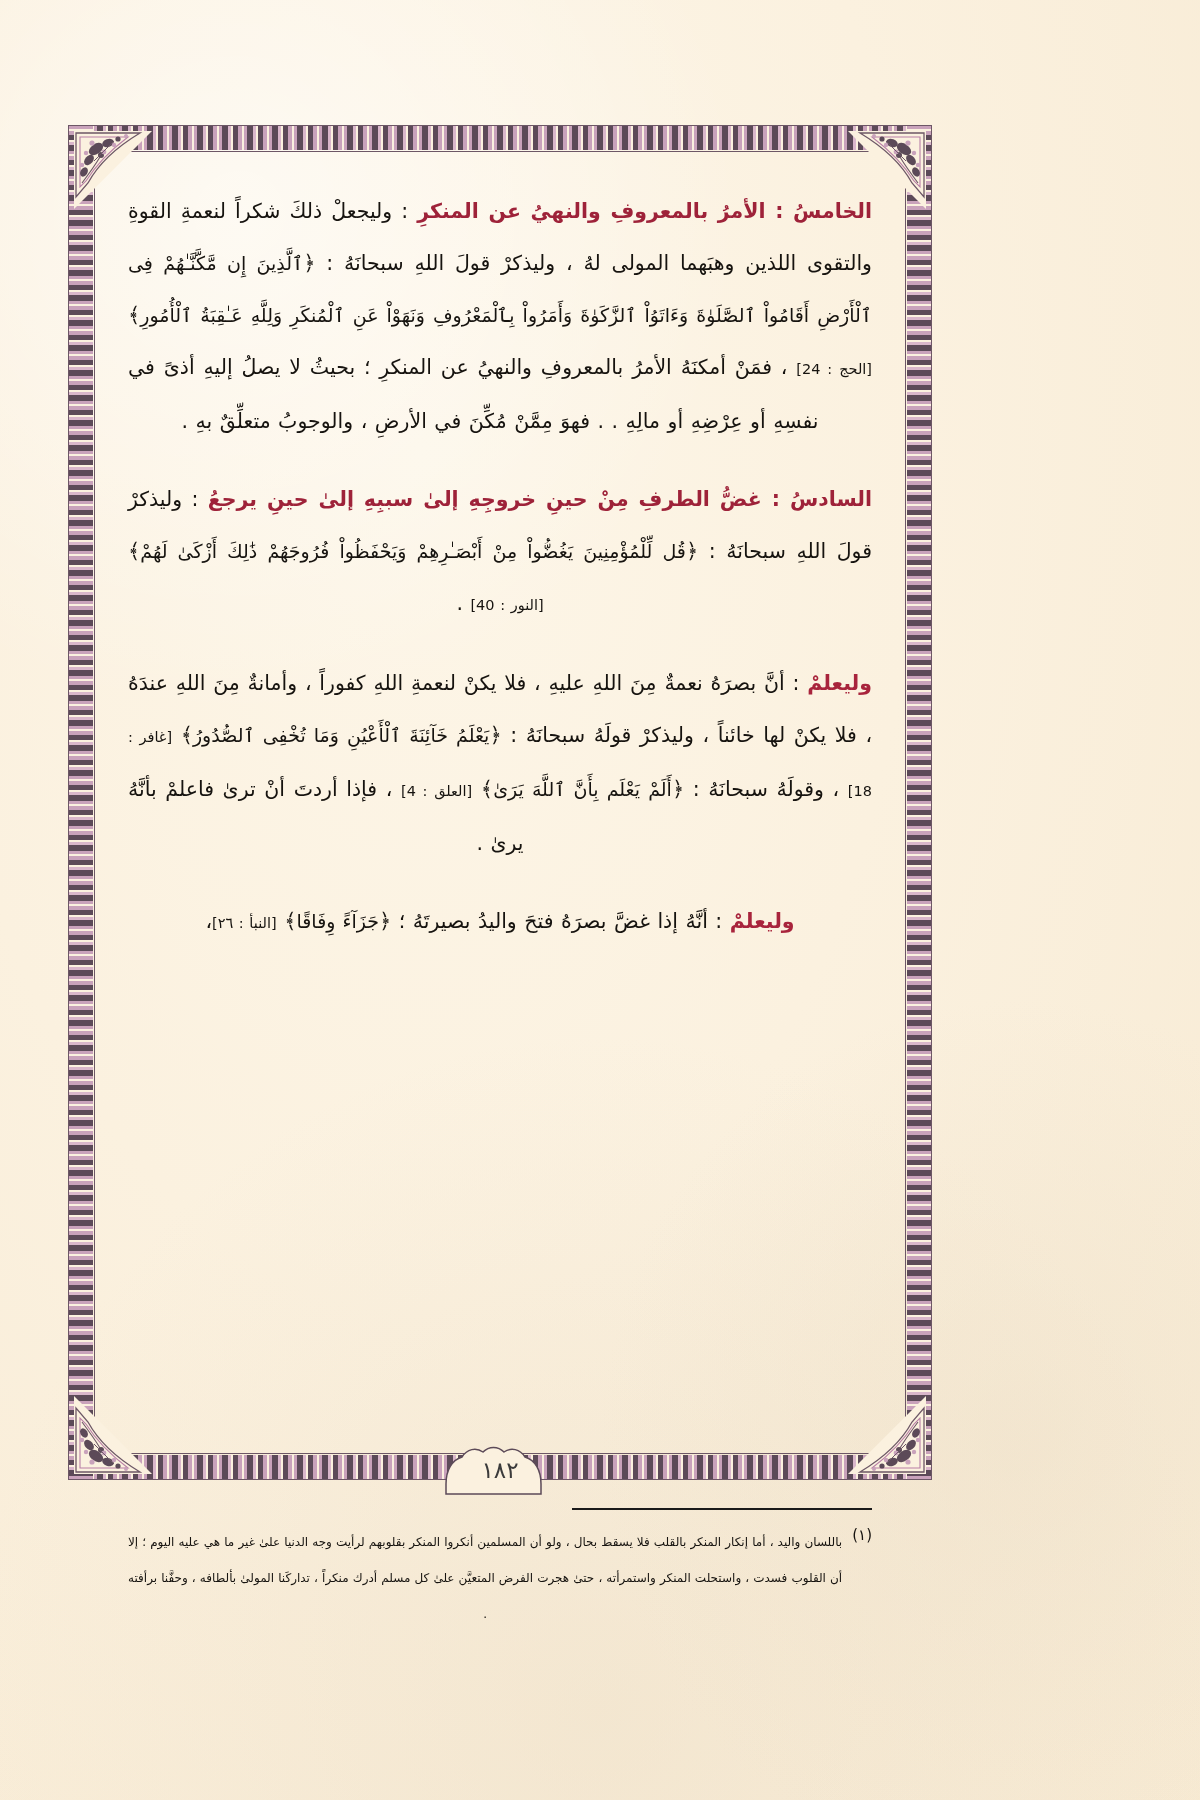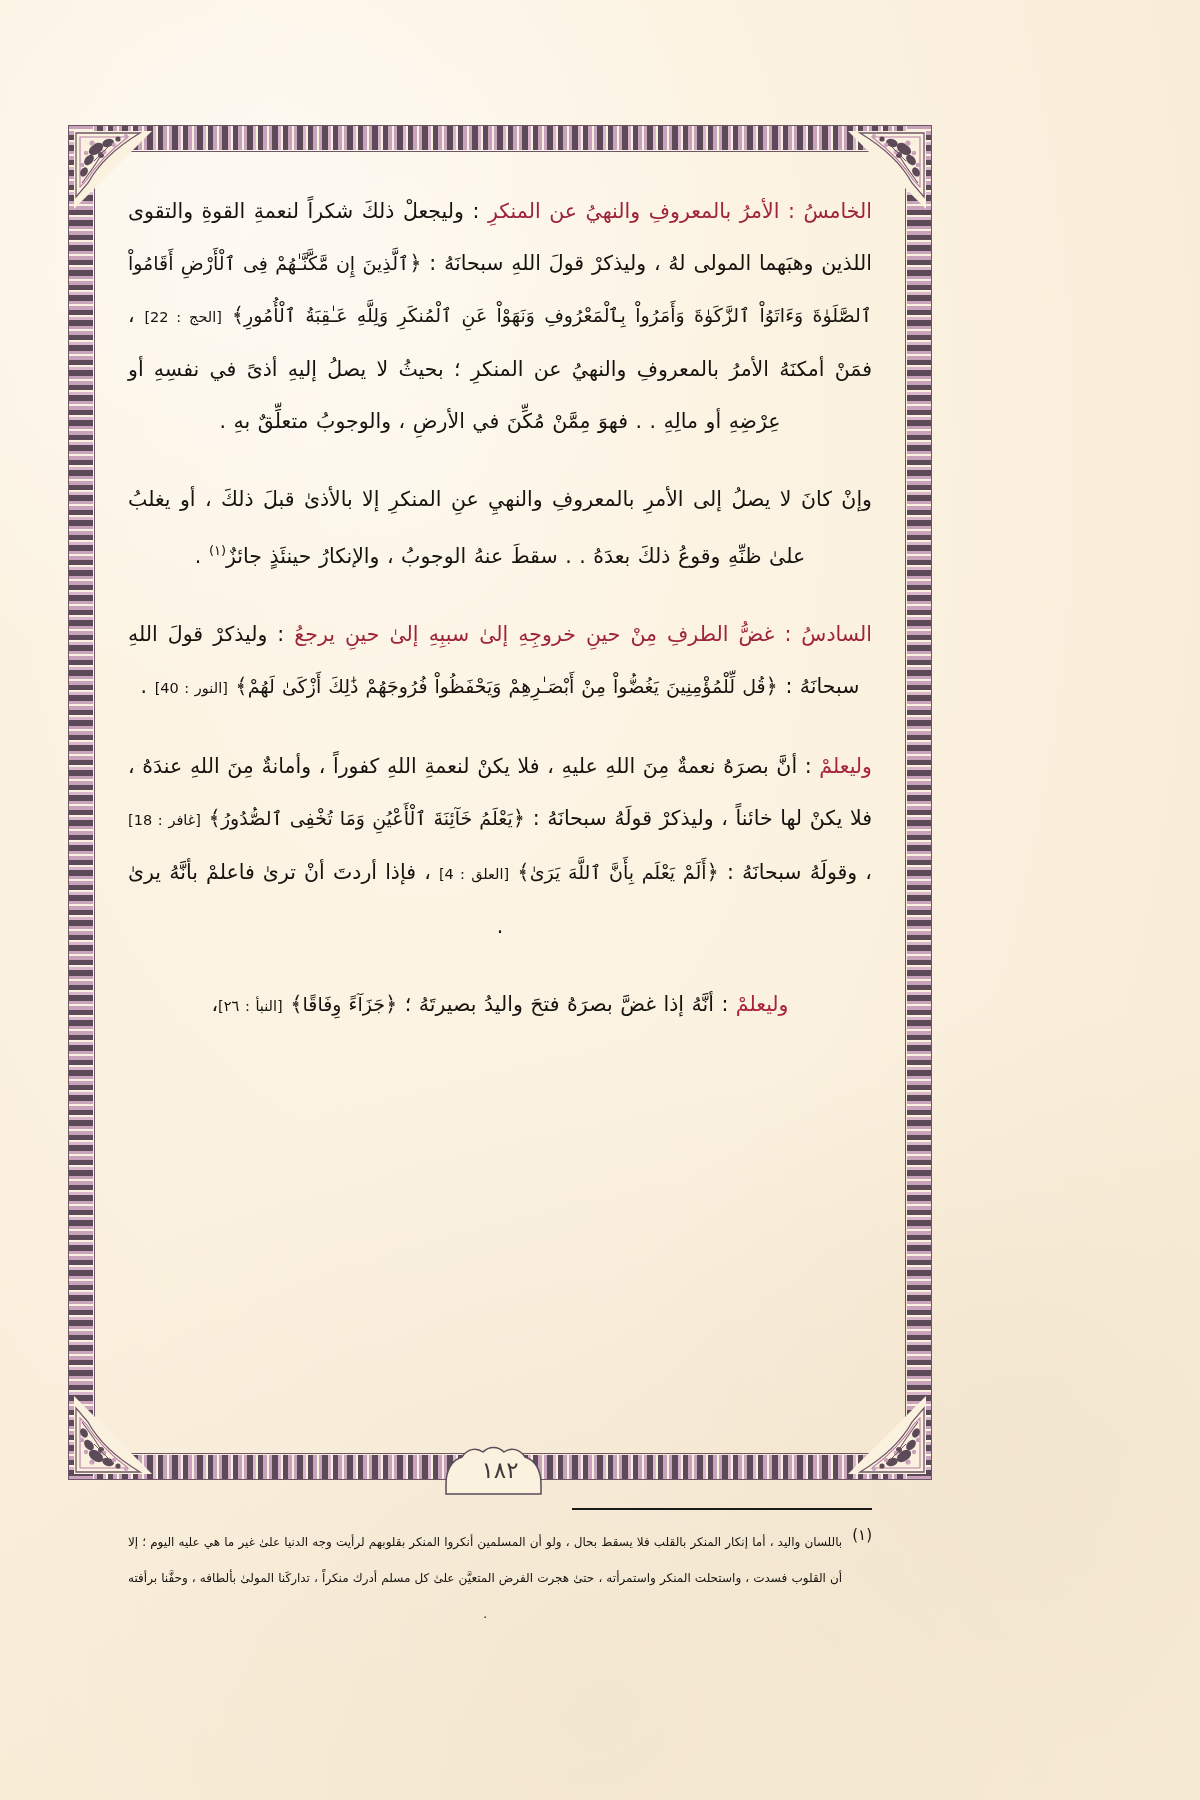--- a/index.html
+++ b/index.html
@@ -147,21 +147,21 @@
     text-align: justify;
     text-align-last: center;
     text-justify: inter-word;
     word-spacing: 1px;
   }
   .para-tight { margin-bottom: 20px; }
 
   
   .hd {
     color: #a8243c;
-    font-weight: normal;
+    font-weight: bold;
   }
   .hd-strong {
     color: #9e2239;
   }
 
   
   .ayah {
     font-family: "DejaVu Sans", sans-serif;
     font-size: 19px;
     color: #16130f;
@@ -342,26 +342,23 @@
                  C75,3 84,5 89,13 C99,16 105,26 105,40 L105,50 L10,50 Z" fill="#fbf1df" stroke="#5c4a58" stroke-width="1.5"></path>
       </svg>
       <div class="page-number-text">١٨٢</div>
     </div>
   </div>
 
   <div class="content">
 
     <p class="para">
       <span class="hd hd-strong">الخامسُ : الأمرُ بالمعروفِ والنهيُ عن المنكرِ</span><span> : وليجعلْ ذلكَ شكراً لنعمةِ القوةِ والتقوى اللذين وهبَهما المولى لهُ ، وليذكرْ قولَ اللهِ سبحانَهُ : </span><span class="ayah-brace">﴿</span><span class="ayah">ٱلَّذِينَ إِن مَّكَّنَّـٰهُمْ فِى ٱلْأَرْضِ أَقَامُواْ ٱلصَّلَوٰةَ وَءَاتَوُاْ ٱلزَّكَوٰةَ وَأَمَرُواْ بِٱلْمَعْرُوفِ وَنَهَوْاْ عَنِ ٱلْمُنكَرِ وَلِلَّهِ عَـٰقِبَةُ ٱلْأُمُورِ</span><span class="ayah-brace">﴾</span>
-      <span class="cite">[الحج : 22]</span><span> ، فمَنْ أمكنَهُ الأمرُ بالمعروفِ والنهيُ عن المنكرِ ؛ بحيثُ لا يصلُ إليهِ أذىً في نفسِهِ أو عِرْضِهِ أو مالِهِ . . فهوَ مِمَّنْ مُكِّنَ في الأرضِ ، والوجوبُ متعلِّقٌ بهِ .</span>
+      <span class="cite">[الحج : 24]</span><span> ، فمَنْ أمكنَهُ الأمرُ بالمعروفِ والنهيُ عن المنكرِ ؛ بحيثُ لا يصلُ إليهِ أذىً في نفسِهِ أو عِرْضِهِ أو مالِهِ . . فهوَ مِمَّنْ مُكِّنَ في الأرضِ ، والوجوبُ متعلِّقٌ بهِ .</span>
     </p>
 
-    <p class="para">
-      <span>وإنْ كانَ لا يصلُ إلى الأمرِ بالمعروفِ والنهيِ عنِ المنكرِ إلا بالأذىٰ قبلَ ذلكَ ، أو يغلبُ علىٰ ظنِّهِ وقوعُ ذلكَ بعدَهُ . . سقطَ عنهُ الوجوبُ ، والإنكارُ حينئَذٍ جائزٌ</span><span class="fn-ref">(١)</span><span> .</span>
-    </p>
 
     <p class="para">
       <span class="hd hd-strong">السادسُ : غضُّ الطرفِ مِنْ حينِ خروجِهِ إلىٰ سببِهِ إلىٰ حينِ يرجعُ</span><span> : وليذكرْ قولَ اللهِ سبحانَهُ : </span><span class="ayah-brace">﴿</span><span class="ayah">قُل لِّلْمُؤْمِنِينَ يَغُضُّواْ مِنْ أَبْصَـٰرِهِمْ وَيَحْفَظُواْ فُرُوجَهُمْ ذَٰلِكَ أَزْكَىٰ لَهُمْ</span><span class="ayah-brace">﴾</span>
       <span class="cite">[النور : 40]</span><span> .</span>
     </p>
 
     <p class="para">
       <span class="hd">وليعلمْ</span><span> : أنَّ بصرَهُ نعمةٌ مِنَ اللهِ عليهِ ، فلا يكنْ لنعمةِ اللهِ كفوراً ، وأمانةٌ مِنَ اللهِ عندَهُ ، فلا يكنْ لها خائناً ، وليذكرْ قولَهُ سبحانَهُ : </span><span class="ayah-brace">﴿</span><span class="ayah">يَعْلَمُ خَآئِنَةَ ٱلْأَعْيُنِ وَمَا تُخْفِى ٱلصُّدُورُ</span><span class="ayah-brace">﴾</span>
       <span class="cite">[غافر : 18]</span><span> ، وقولَهُ سبحانَهُ : </span><span class="ayah-brace">﴿</span><span class="ayah">أَلَمْ يَعْلَم بِأَنَّ ٱللَّهَ يَرَىٰ</span><span class="ayah-brace">﴾</span>
       <span class="cite">[العلق : 4]</span><span> ، فإذا أردتَ أنْ ترىٰ فاعلمْ بأنَّهُ يرىٰ .</span>

